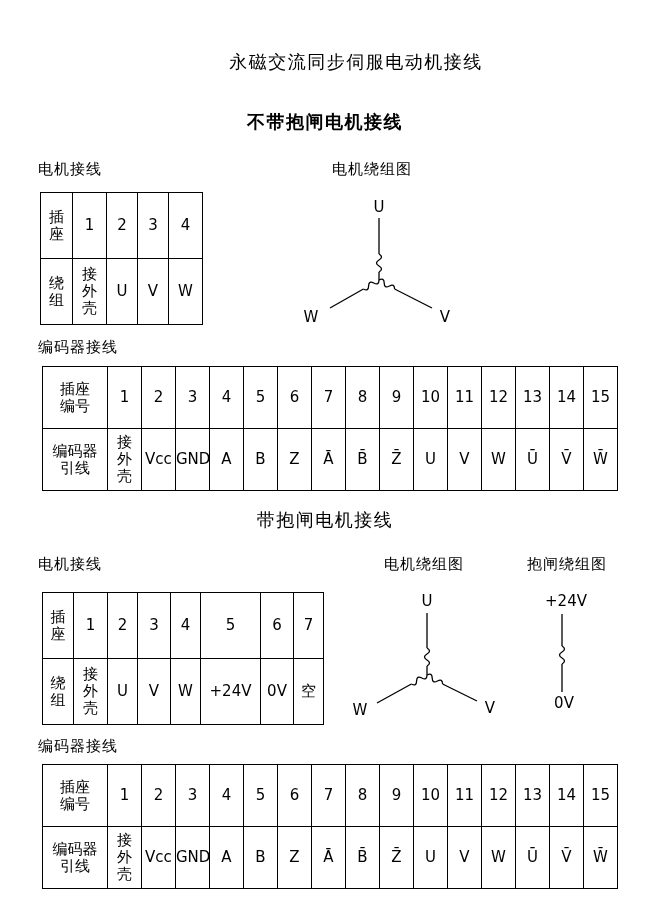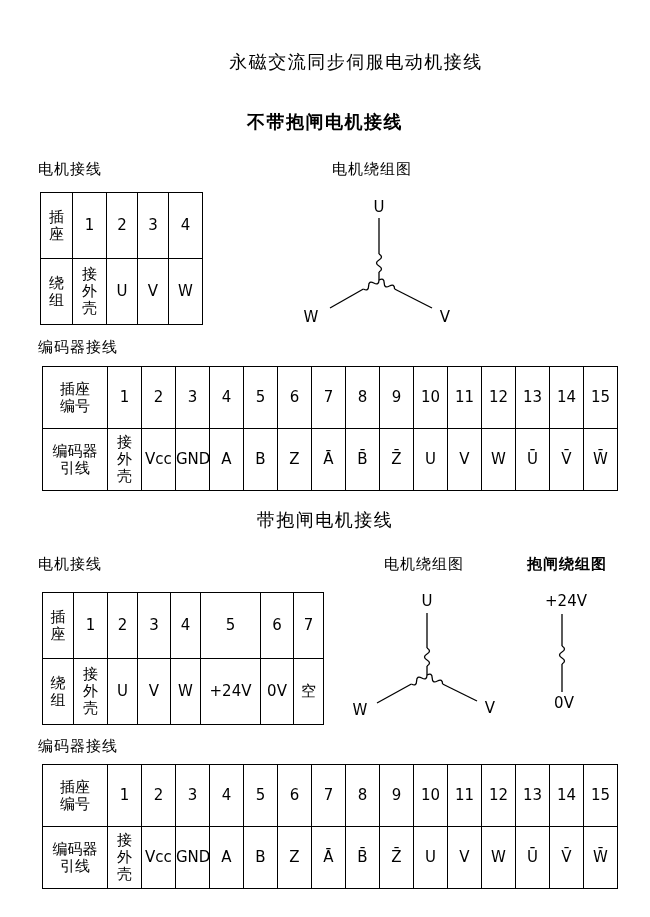--- a/index.html
+++ b/index.html
@@ -144,21 +144,21 @@
           <td>V̄</td>
           <td>W̄</td>
         </tr>
       </tbody>
     </table>
 
   <div class="title" style="top:508px;text-align:center;">带抱闸电机接线</div>
 
   <span class="label" style="left:38px;top:555px;">电机接线</span>
   <span class="label" style="left:384px;top:555px;">电机绕组图</span>
-  <span class="label" style="left:527px;top:555px;font-weight:bold;">抱闸绕组图</span>
+  <span class="label" style="left:527px;top:555px;">抱闸绕组图</span>
 
   <table class="motor" style="left:42px;top:592px;width:281px;">
     <colgroup>
         <col style="width:31px">
         <col style="width:34px">
         <col style="width:30px">
         <col style="width:33px">
         <col style="width:30px">
         <col style="width:60px">
         <col style="width:33px">

